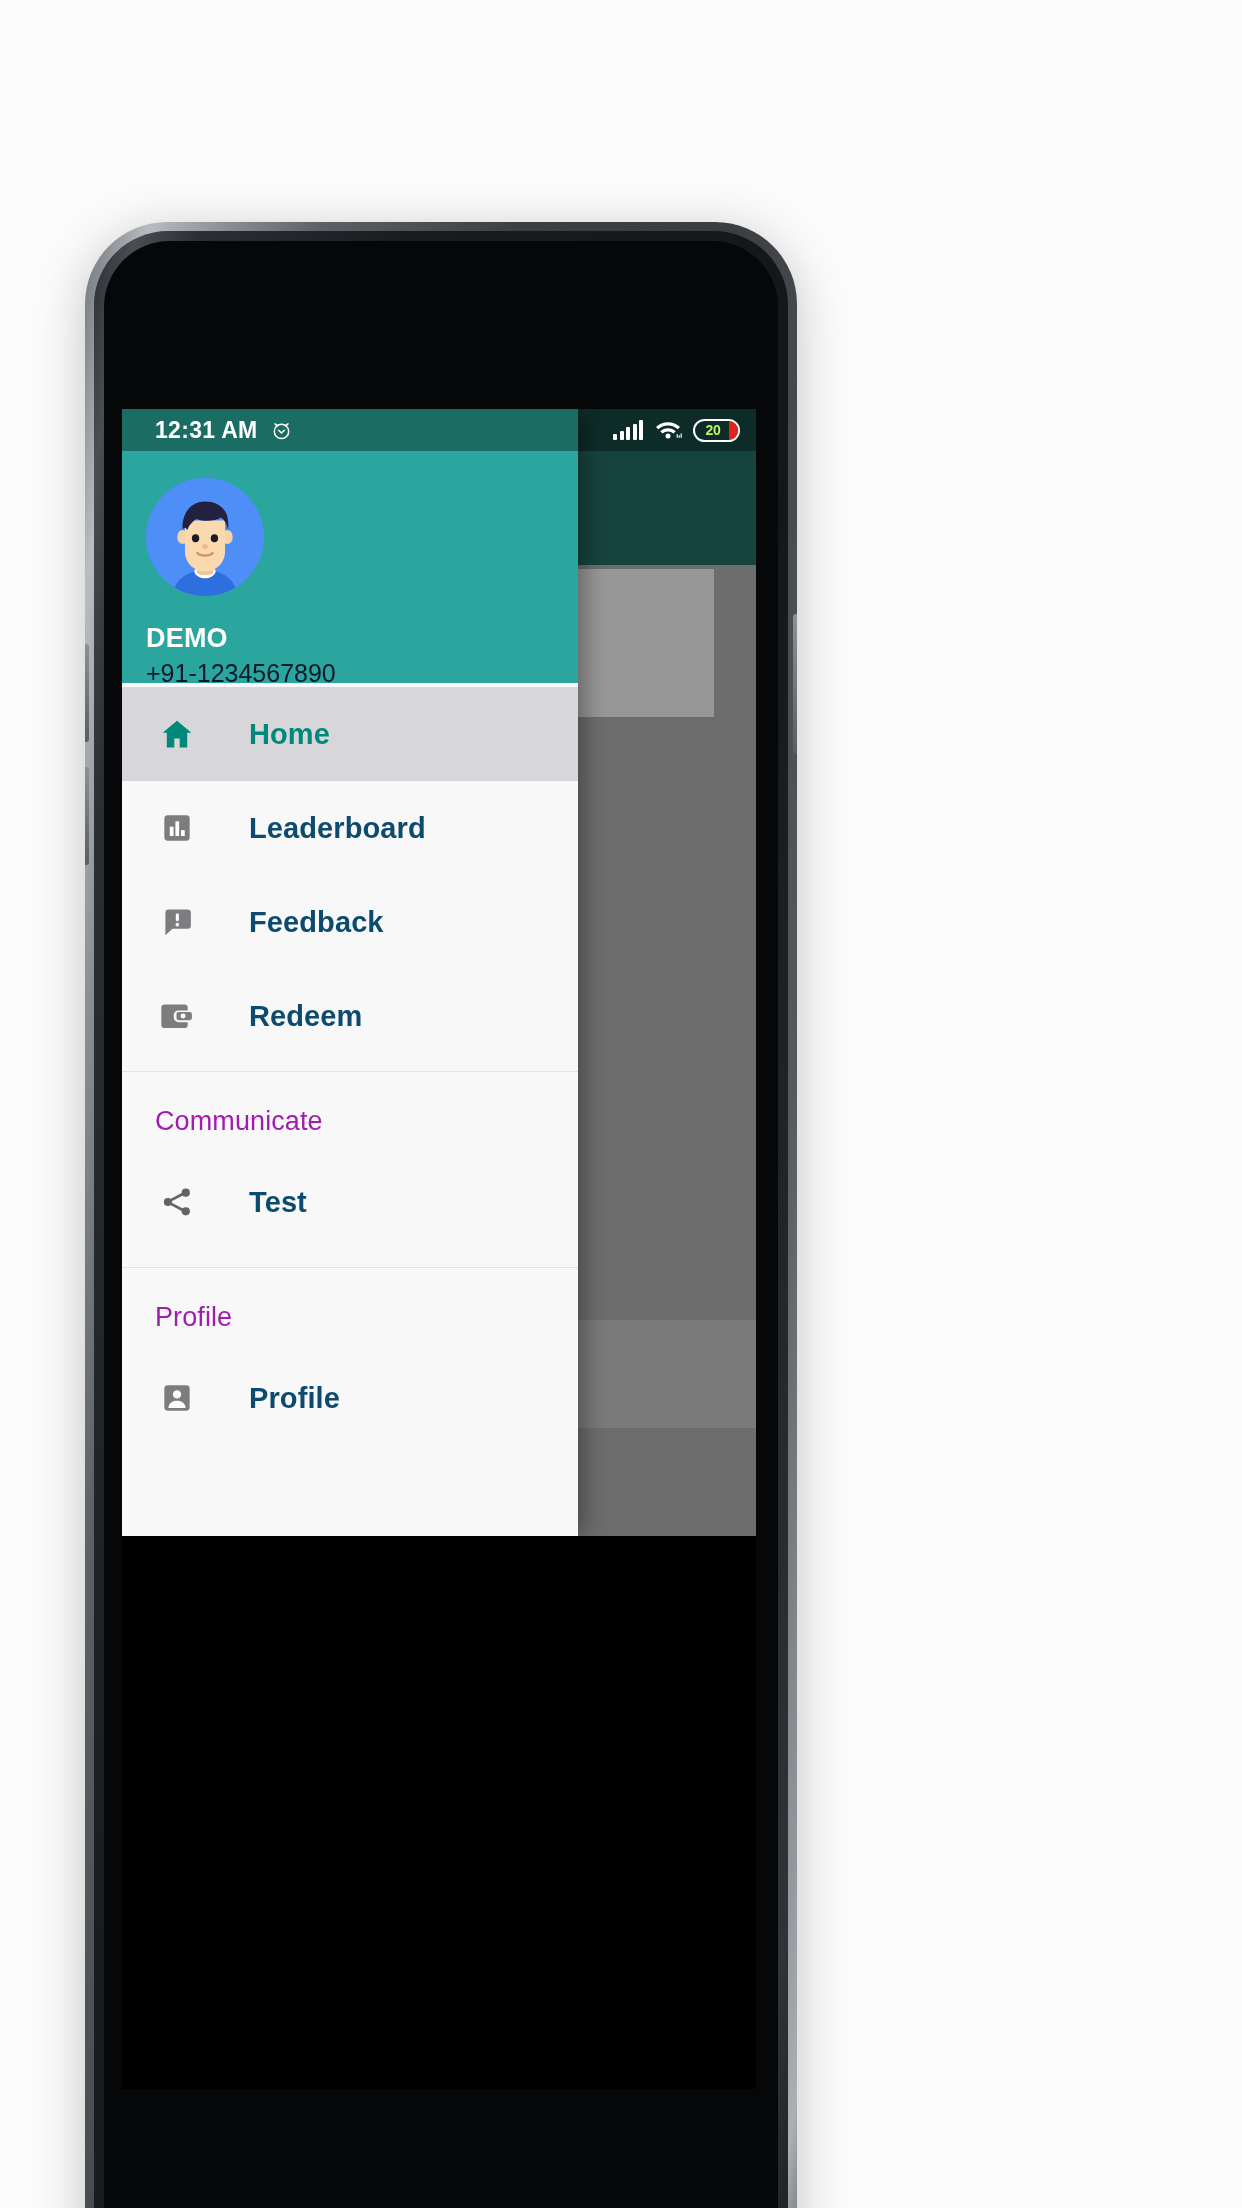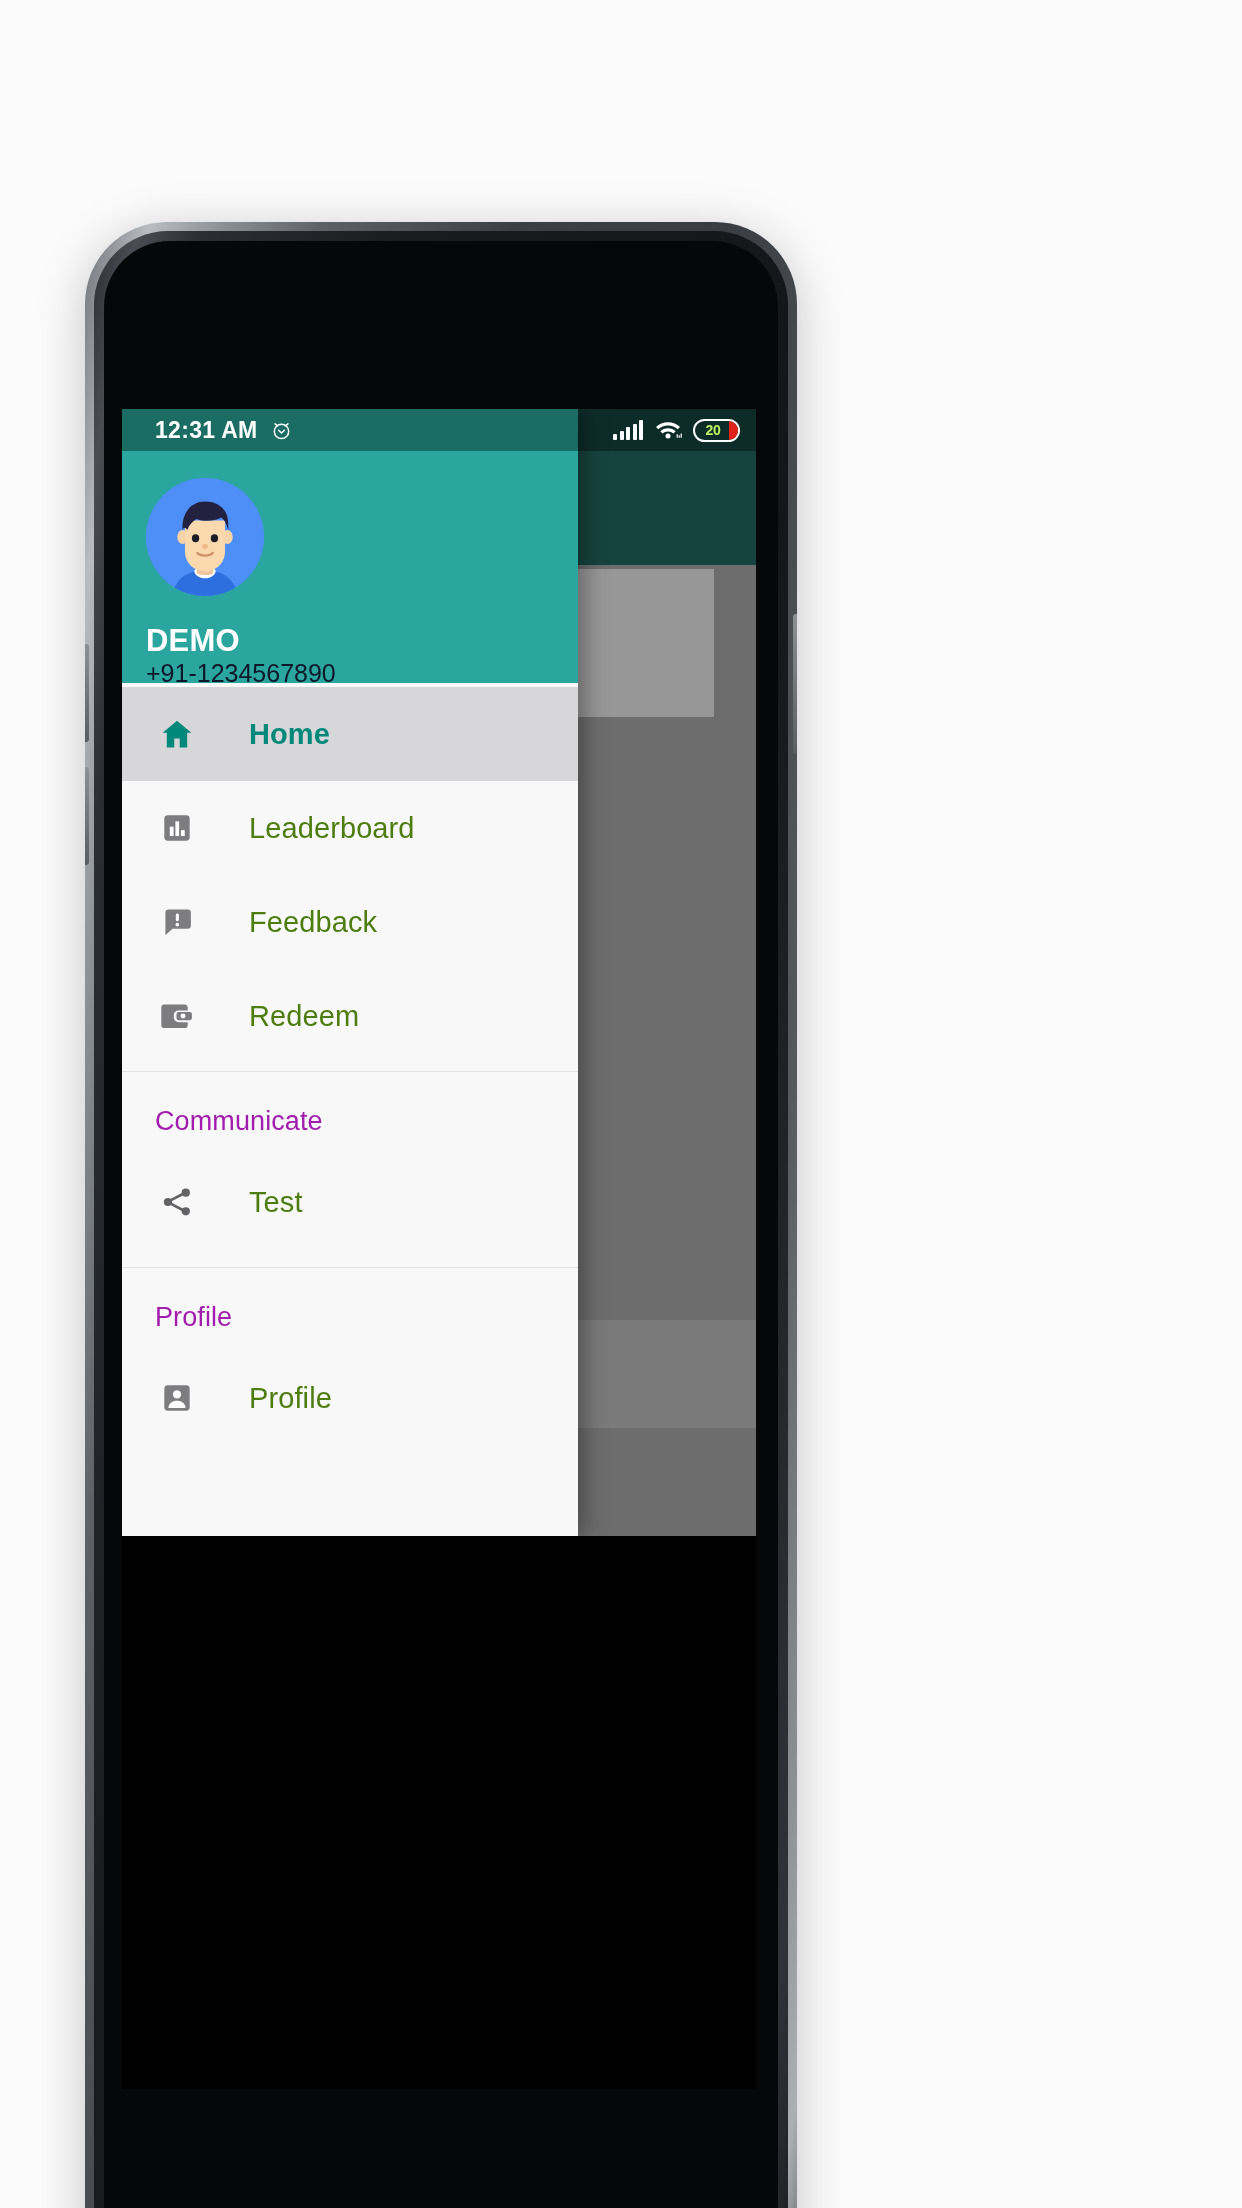--- a/index.html
+++ b/index.html
@@ -138,42 +138,42 @@
     position:relative; padding:0 0 0 24px;
   }
   #avatar{
     position:absolute; left:24px; top:27px;
     width:118px; height:118px; border-radius:50%;
     background:#4e8ef7; overflow:hidden;
   }
   #avatar svg{ display:block; width:118px; height:118px; }
   #profile-name{
     position:absolute; left:24px; top:172px;
-    color:#ffffff; font-size:31px; font-weight:bold; letter-spacing:.2px;
+    color:#ffffff; font-size:27px; font-weight:bold; letter-spacing:.2px;
   }
   #profile-phone{
     position:absolute; left:24px; top:208px;
     color:#0f172a; font-size:25px;
   }
 
   #drawer-menu{ flex:1; background:#f8f8f9; padding-top:4px; overflow:hidden; }
 
   .menu-item{
     display:flex; align-items:center;
     height:94px; padding-left:33px;
     cursor:pointer;
   }
   .menu-item.active{ background:#d7d7d9; }
   .mi-icon{
     width:44px; display:flex; align-items:center; justify-content:center;
     flex:0 0 44px;
   }
   .mi-icon svg{ display:block; }
   .mi-label{
-    margin-left:50px; font-size:29px; color:#4d7c0f; font-weight:normal;
+    margin-left:50px; font-size:29px; color:#0c4a6e; font-weight:bold;
     letter-spacing:.1px;
   }
   .menu-item.active .mi-label{ color:#00897b; font-weight:bold; }
 
   .menu-divider{ height:1px; background:#e2e2e4; margin:8px 0 0 0; }
   .section-title{
     padding:34px 0 18px 33px; font-size:27px; color:#a21caf; letter-spacing:.1px;
   }
   .section-block{ padding-bottom:10px; }
 </style>

